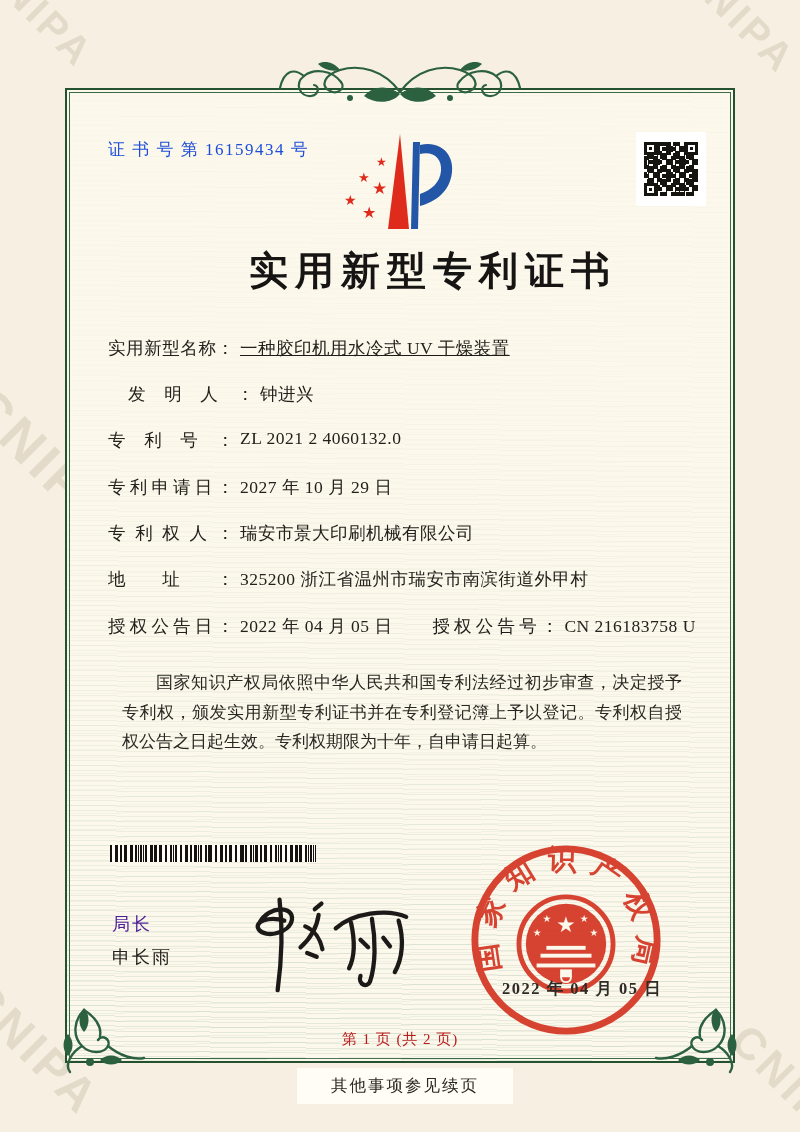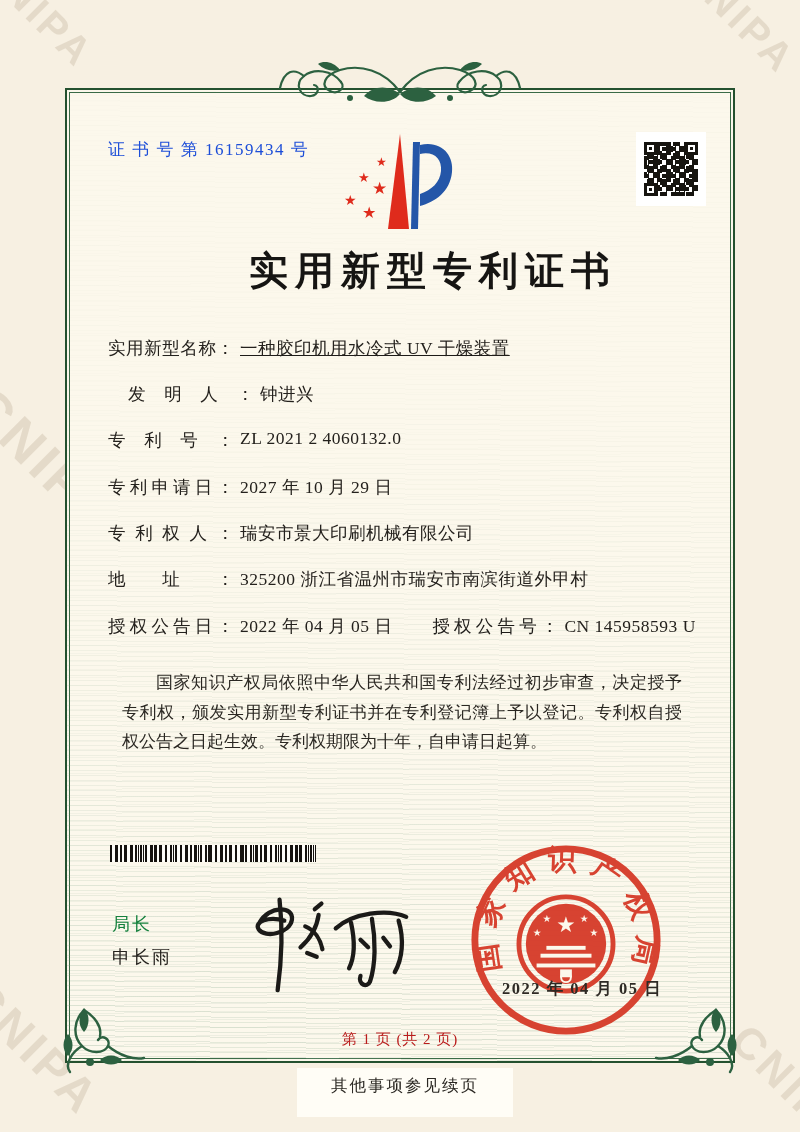--- a/index.html
+++ b/index.html
@@ -93,41 +93,41 @@
     background:
       repeating-linear-gradient(90deg,#15120e 0 2px,rgba(0,0,0,0) 2px 5px),
       repeating-linear-gradient(90deg,#15120e 0 1px,rgba(0,0,0,0) 1px 7px),
       repeating-linear-gradient(90deg,#15120e 0 1px,rgba(0,0,0,0) 1px 11px);
     background-color:#fdfcf8;
   }
   
   .director-title{
     position:absolute;left:112px;top:912px;z-index:5;
     font-family:"Liberation Sans","DejaVu Sans",sans-serif;
-    font-size:18px;color:#15803d;letter-spacing:2px;
+    font-size:18px;color:#4c1d95;letter-spacing:2px;
   }
   .director-name{
     position:absolute;left:112px;top:945px;z-index:5;
     font-family:"Liberation Sans","DejaVu Sans",sans-serif;
     font-size:18px;color:#24211d;letter-spacing:2px;
   }
   .signature{position:absolute;left:238px;top:894px;z-index:6;}
   
   .seal{position:absolute;left:468px;top:842px;z-index:6;opacity:0.95;}
   .seal-date{
     position:absolute;left:502px;top:978px;z-index:7;
     font-size:16.5px;letter-spacing:1.5px;color:#2e2a25;font-weight:bold;
   }
   
   .page-no{
     position:absolute;left:65px;top:1030px;width:670px;z-index:5;
     text-align:center;font-size:15px;color:#b91c1c;letter-spacing:1px;
   }
   .cont-note{
-    position:absolute;left:297px;top:1068px;width:216px;height:49px;z-index:5;
+    position:absolute;left:297px;top:1068px;width:216px;height:36px;z-index:5;
     background:#fffdf6;text-align:center;line-height:36px;
     font-size:16.5px;color:#2a2722;letter-spacing:2px;
   }
 </style>
 </head>
 <body>
 
 <span class="wm wm1">CNIPA</span>
 <span class="wm wm2">CNIPA</span>
 <span class="wm wm3">CNIPA</span>
@@ -227,21 +227,21 @@
   <div class="frow r4">
     <span class="flabel">专利申请日：</span><span class="fvalue">2027 年 10 月 29 日</span>
   </div>
   <div class="frow r5">
     <span class="flabel">专利权人：</span><span class="fvalue">瑞安市景大印刷机械有限公司</span>
   </div>
   <div class="frow r6">
     <span class="flabel">地址：</span><span class="fvalue">325200 浙江省温州市瑞安市南滨街道外甲村</span>
   </div>
   <div class="frow r7">
-    <span class="flabel">授权公告日：</span><span class="fvalue">2022 年 04 月 05 日</span><span class="flabel2">授权公告号：</span><span class="fvalue">CN 145958593 U</span>
+    <span class="flabel">授权公告日：</span><span class="fvalue">2022 年 04 月 05 日</span><span class="flabel2">授权公告号：</span><span class="fvalue">CN 216183758 U</span>
   </div>
 </div>
 
 <div class="body-text">
   <p>国家知识产权局依照中华人民共和国专利法经过初步审查，决定授予专利权，颁发实用新型专利证书并在专利登记簿上予以登记。专利权自授权公告之日起生效。专利权期限为十年，自申请日起算。</p>
 </div>
 
 <div class="barcode"></div>
 
 <div class="director-title">局长</div>

